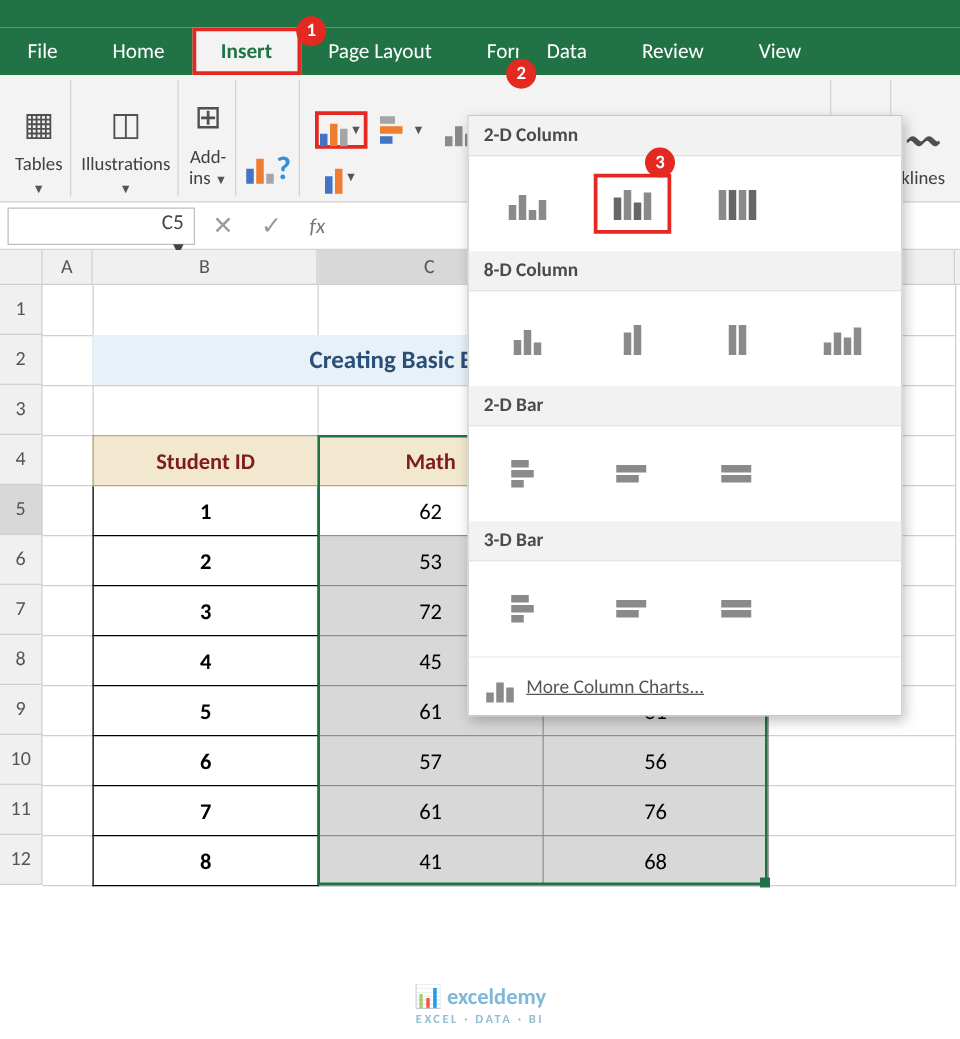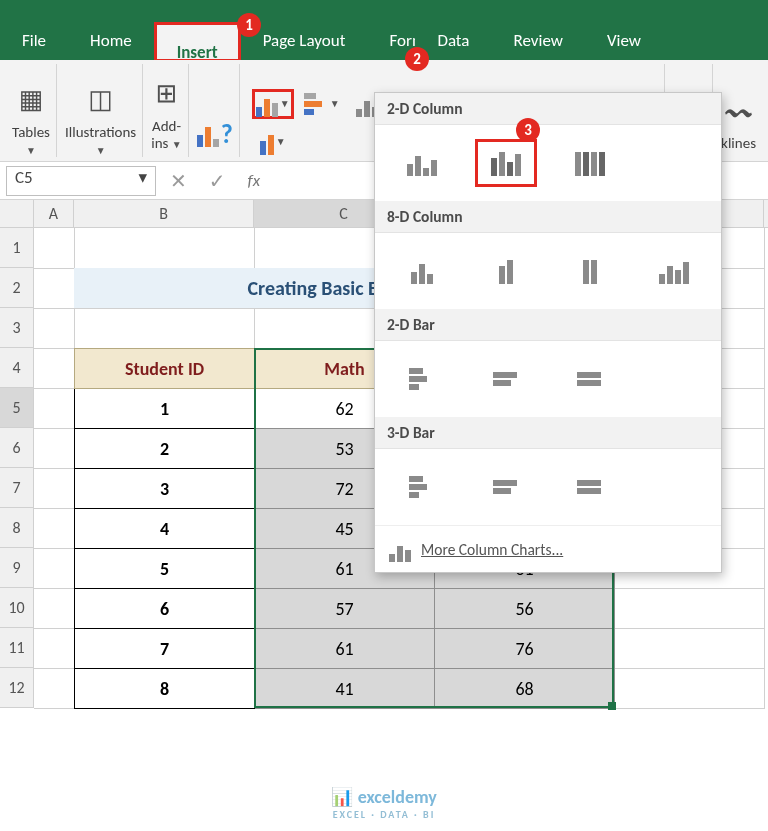--- a/index.html
+++ b/index.html
@@ -16,37 +16,37 @@
   }
   *{box-sizing:border-box;font-family:"Segoe UI",Calibri,Arial,Helvetica,sans-serif;}
   body{margin:0;width:768px;height:831px;background:#fff;overflow:hidden;position:relative;}
 
   
   .titlebar{height:22px;background:var(--excel-green);}
 
   
   .ribbon-tabs{height:38px;display:flex;align-items:stretch;background:var(--excel-green);color:#fff;font-size:17px;}
   .ribbon-tab{padding:8px 22px;cursor:pointer;}
-  .ribbon-tab.active{background:var(--ribbon-bg);color:var(--excel-green);font-weight:600;border:3px solid var(--callout-red);padding:17px 20px;}
+  .ribbon-tab.active{background:var(--ribbon-bg);color:var(--excel-green);font-weight:600;border:3px solid var(--callout-red);padding:5px 20px;}
 
   
   .ribbon-body{height:102px;background:var(--ribbon-bg);border-bottom:1px solid var(--ribbon-border);display:flex;padding:4px 6px;gap:2px;position:relative;}
   .ribbon-group{display:flex;flex-direction:column;align-items:center;justify-content:flex-end;padding:0 6px;border-right:1px solid var(--ribbon-border);}
   .ribbon-group:last-child{border-right:none;}
   .ribbon-group .ico{height:46px;display:flex;align-items:center;justify-content:center;font-size:26px;color:#505050;}
   .ribbon-group .lbl{font-size:15px;color:#414141;text-align:center;line-height:1.1;margin:2px 0 6px 0;}
   .drop-marker{font-size:10px;color:#555;margin-top:-2px;}
 
   .chart-buttons{display:flex;gap:8px;align-items:flex-start;padding:4px 4px 0 4px;}
   .chart-btn{width:42px;height:30px;display:flex;align-items:center;justify-content:center;position:relative;}
   .chart-btn.highlight{border:3px solid var(--callout-red);}
 
   
   .fx-row{height:38px;display:flex;align-items:center;border-bottom:1px solid var(--ribbon-border);background:#fff;padding:4px 6px;gap:14px;font-size:17px;color:#444;}
-  .namebox{width:150px;height:30px;border:1px solid var(--cell-border);display:flex;align-items:flex-start;padding:0 8px;justify-content:space-between;}
+  .namebox{width:150px;height:30px;border:1px solid var(--cell-border);display:flex;align-items:flex-end;padding:0 8px;justify-content:space-between;flex-direction:column;}
   .fx-btns{display:flex;gap:22px;color:#9a9a9a;font-size:20px;align-items:center;}
   .fx-label{font-style:italic;color:#777;font-size:17px;}
 
   
   .sheet{position:relative;}
   .col-headers{display:flex;height:28px;background:#f0f0f0;border-bottom:1px solid var(--grid-line);}
   .col-headers div{border-right:1px solid var(--grid-line);display:flex;align-items:center;justify-content:center;color:#555;font-size:16px;}
   .corner{width:34px;border-right:1px solid var(--grid-line);}
   .colA{width:40px;} .colB{width:180px;} .colC{width:180px;} .colD{width:180px;} .colE{width:150px;}
 

